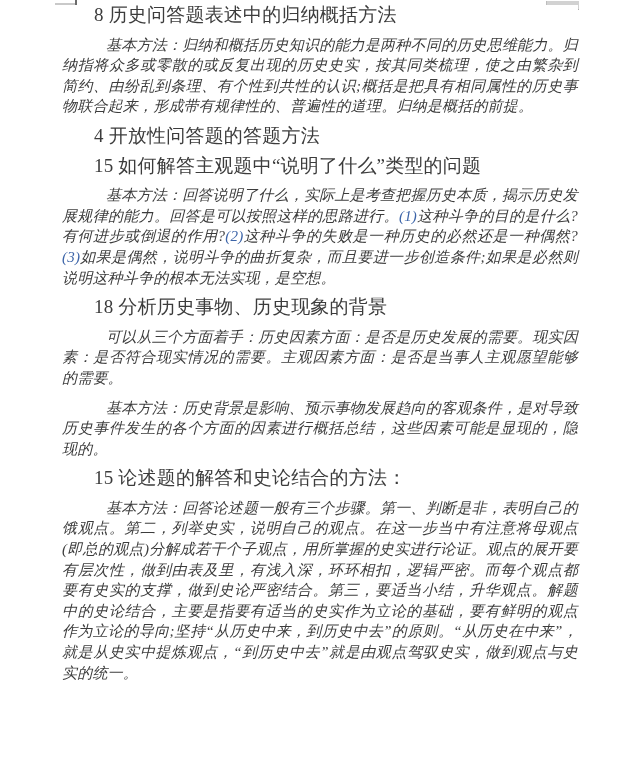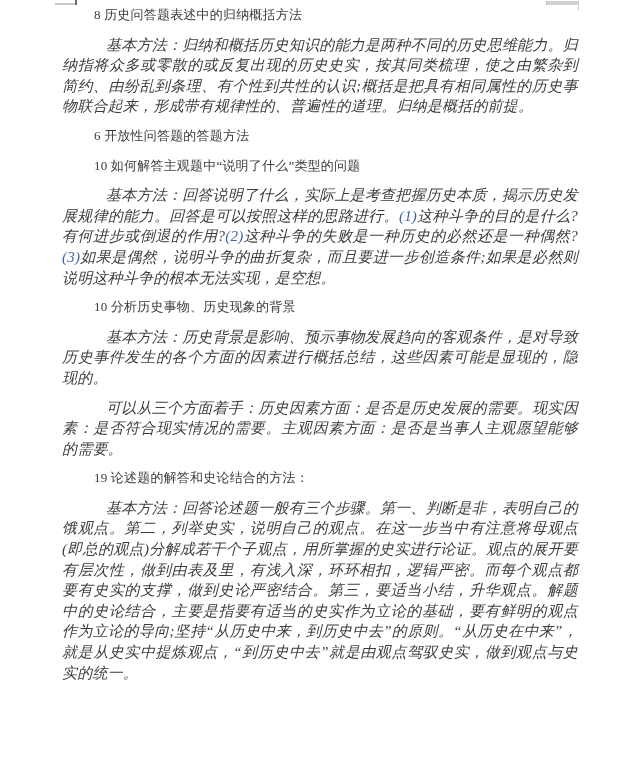--- a/index.html
+++ b/index.html
@@ -19,21 +19,21 @@
     top: 5px;
     left: 62px;
     width: 516px;
     font-size: 15px;
     line-height: 20.6px;
     color: #3c3c3c;
     text-align: justify;
     letter-spacing: 0.2px;
   }
   .block { margin: 0 0 9px 0; }
-  .hd   { text-indent: 32px; font-weight: normal; font-size: 13px; }
+  .hd   { text-indent: 32px; font-weight: normal; font-size: 19px; }
   .para { text-indent: 44px; font-style: italic; }
   .blue-marker { }
   
   .artifact-left-bar {
     position: absolute;
     left: 55px; top: 3px;
     width: 21px; height: 2px;
     background: #c9c9c9;
   }
   .artifact-left-tick {
@@ -54,21 +54,21 @@
 </head>
 <body>
 
 <div class="artifact-left-bar"></div>
 <div class="artifact-left-tick"></div>
 <div class="artifact-right-bar"></div>
 
 <div class="doc" id="doc" style="color: rgb(60, 60, 60); background: rgb(255, 255, 255);">
     <div class="block hd">8 历史问答题表述中的归纳概括方法</div>
     <div class="block para"><span>基本方法：归纳和概括历史知识的能力是两种不同的历史思维能力。归纳指将众多或零散的或反复出现的历史史实，按其同类梳理，使之由繁杂到简约、由纷乱到条理、有个性到共性的认识;概括是把具有相同属性的历史事物联合起来，形成带有规律性的、普遍性的道理。归纳是概括的前提。</span></div>
-    <div class="block hd">6 开放性问答题的答题方法</div>
-    <div class="block hd">10 如何解答主观题中“说明了什么”类型的问题</div>
+    <div class="block hd">4 开放性问答题的答题方法</div>
+    <div class="block hd">15 如何解答主观题中“说明了什么”类型的问题</div>
     <div class="block para"><span>基本方法：回答说明了什么，实际上是考查把握历史本质，揭示历史发展规律的能力。回答是可以按照这样的思路进行。</span><span class="blue-marker" style="color: rgb(60, 100, 168);">(1)</span><span>这种斗争的目的是什么?有何进步或倒退的作用?</span><span class="blue-marker" style="color: rgb(60, 100, 168);">(2)</span><span>这种斗争的失败是一种历史的必然还是一种偶然?</span><span class="blue-marker" style="color: rgb(60, 100, 168);">(3)</span><span>如果是偶然，说明斗争的曲折复杂，而且要进一步创造条件;如果是必然则说明这种斗争的根本无法实现，是空想。</span></div>
-    <div class="block hd">10 分析历史事物、历史现象的背景</div>
+    <div class="block hd">18 分析历史事物、历史现象的背景</div>
+    <div class="block para"><span>可以从三个方面着手：历史因素方面：是否是历史发展的需要。现实因素：是否符合现实情况的需要。主观因素方面：是否是当事人主观愿望能够的需要。</span></div>
     <div class="block para"><span>基本方法：历史背景是影响、预示事物发展趋向的客观条件，是对导致历史事件发生的各个方面的因素进行概括总结，这些因素可能是显现的，隐现的。</span></div>
-    <div class="block para"><span>可以从三个方面着手：历史因素方面：是否是历史发展的需要。现实因素：是否符合现实情况的需要。主观因素方面：是否是当事人主观愿望能够的需要。</span></div>
-    <div class="block hd">19 论述题的解答和史论结合的方法：</div>
+    <div class="block hd">15 论述题的解答和史论结合的方法：</div>
     <div class="block para"><span>基本方法：回答论述题一般有三个步骤。第一、判断是非，表明自己的饿观点。第二，列举史实，说明自己的观点。在这一步当中有注意将母观点(即总的观点)分解成若干个子观点，用所掌握的史实进行论证。观点的展开要有层次性，做到由表及里，有浅入深，环环相扣，逻辑严密。而每个观点都要有史实的支撑，做到史论严密结合。第三，要适当小结，升华观点。解题中的史论结合，主要是指要有适当的史实作为立论的基础，要有鲜明的观点作为立论的导向;坚持“从历史中来，到历史中去”的原则。“从历史在中来”，就是从史实中提炼观点，“到历史中去”就是由观点驾驭史实，做到观点与史实的统一。</span></div>
   </div>
 
 </body></html>

